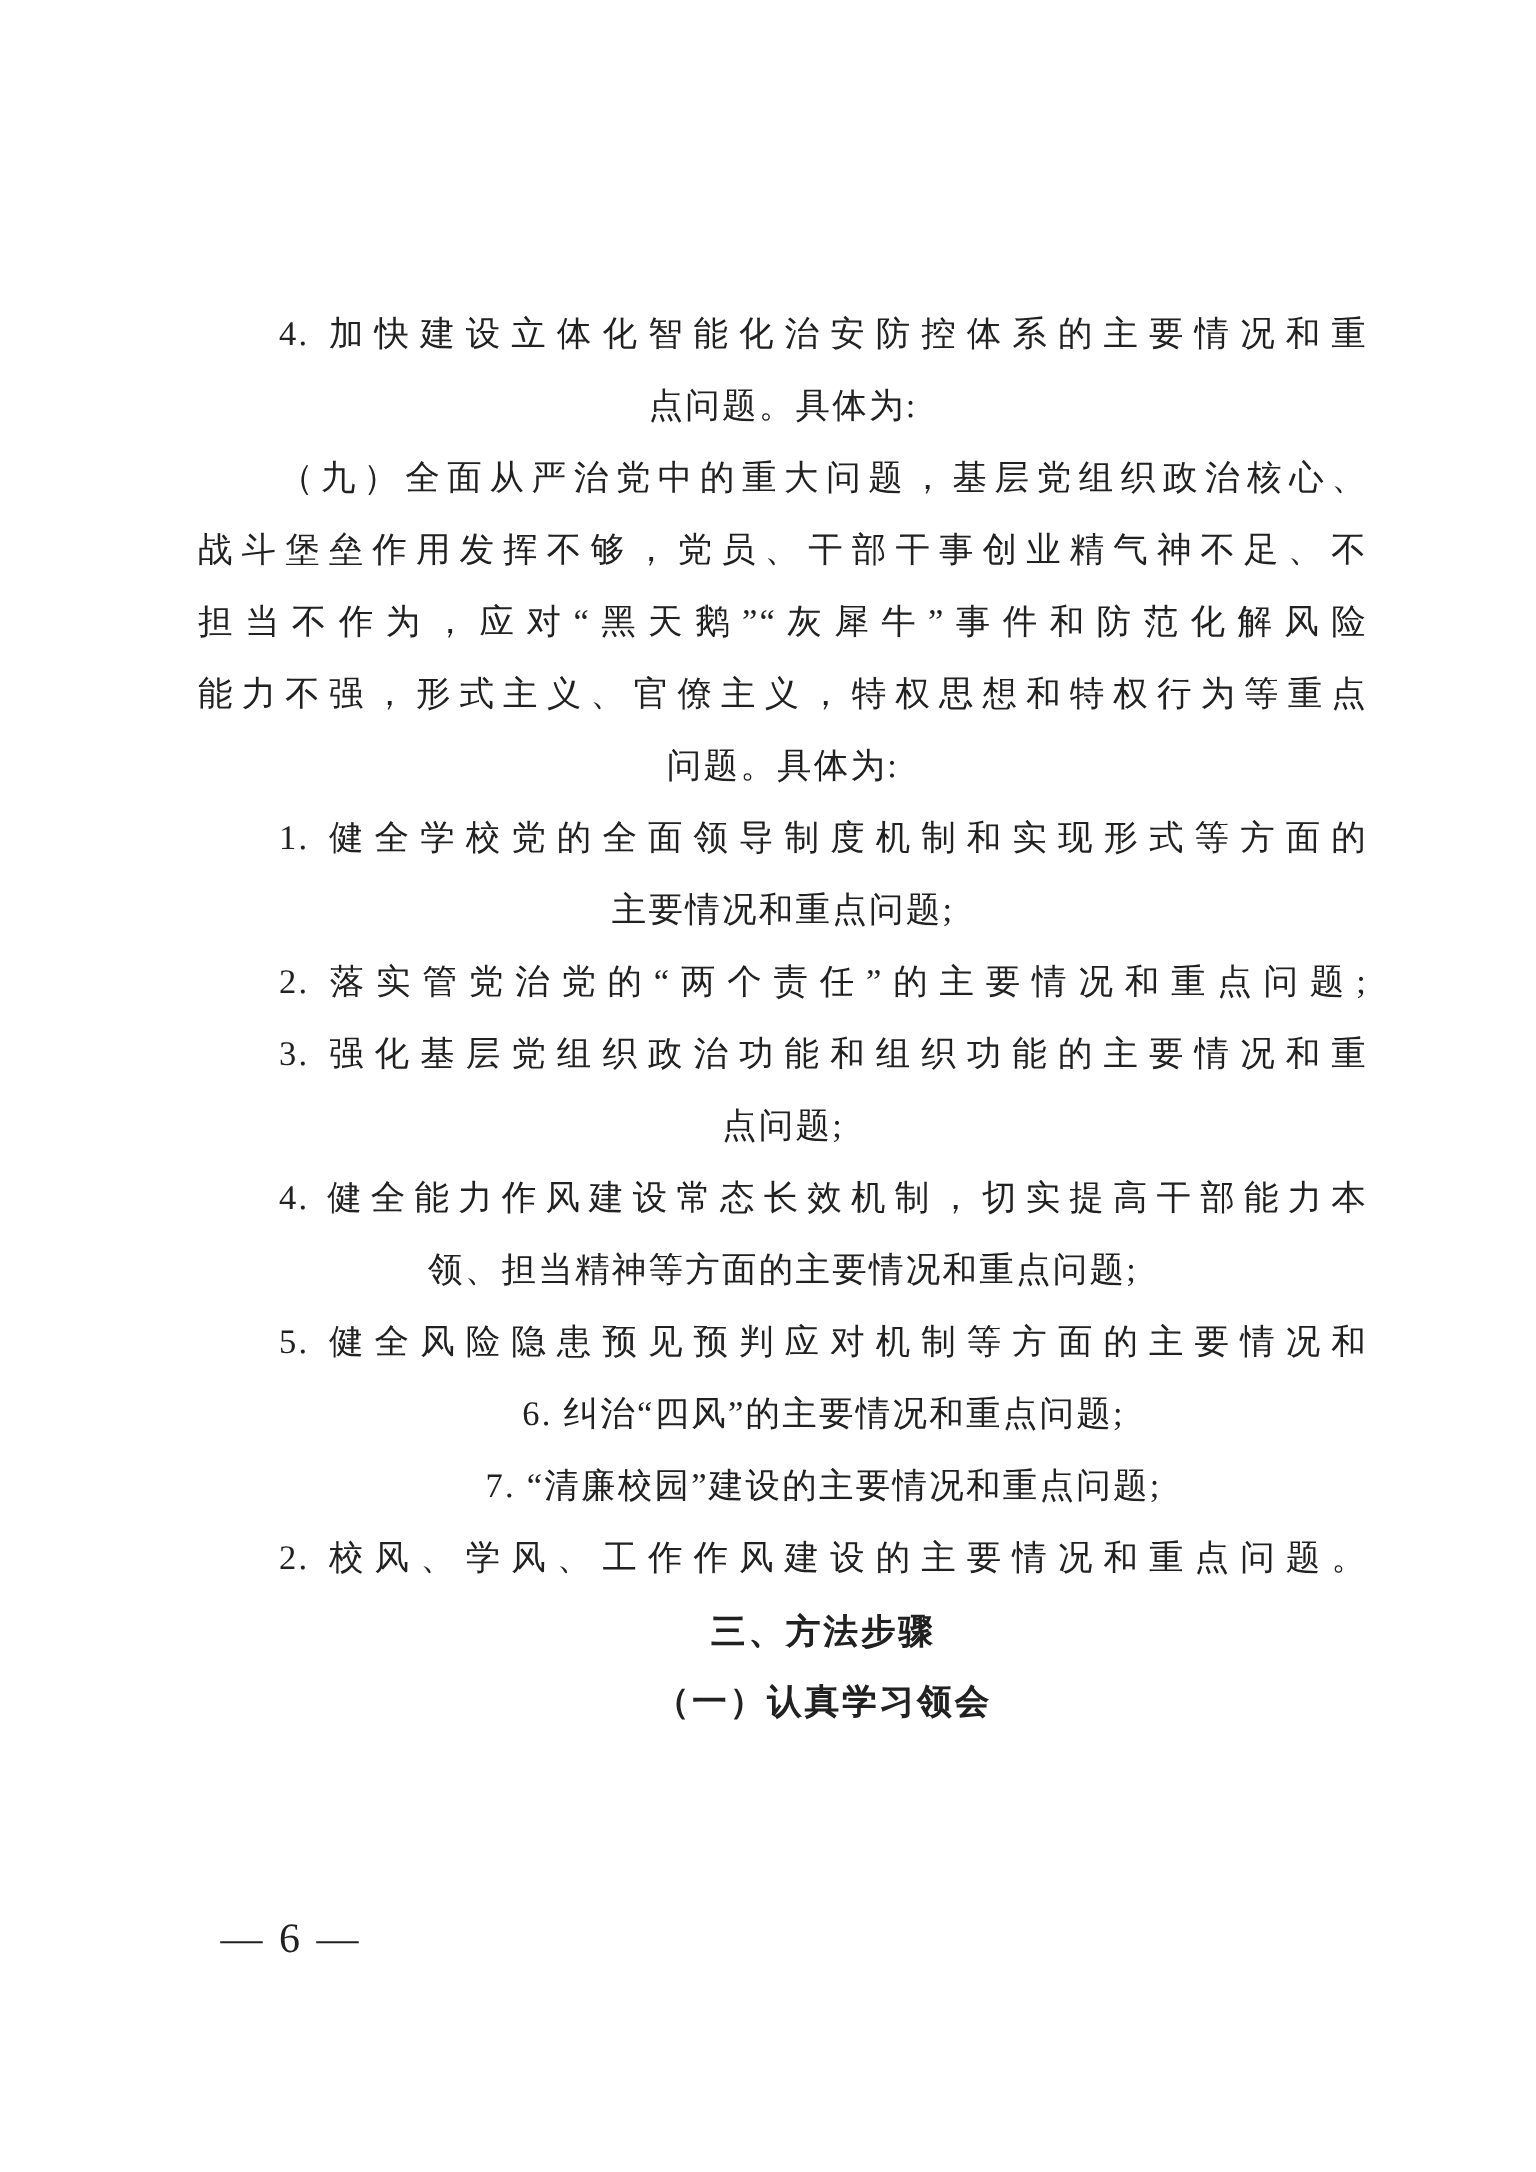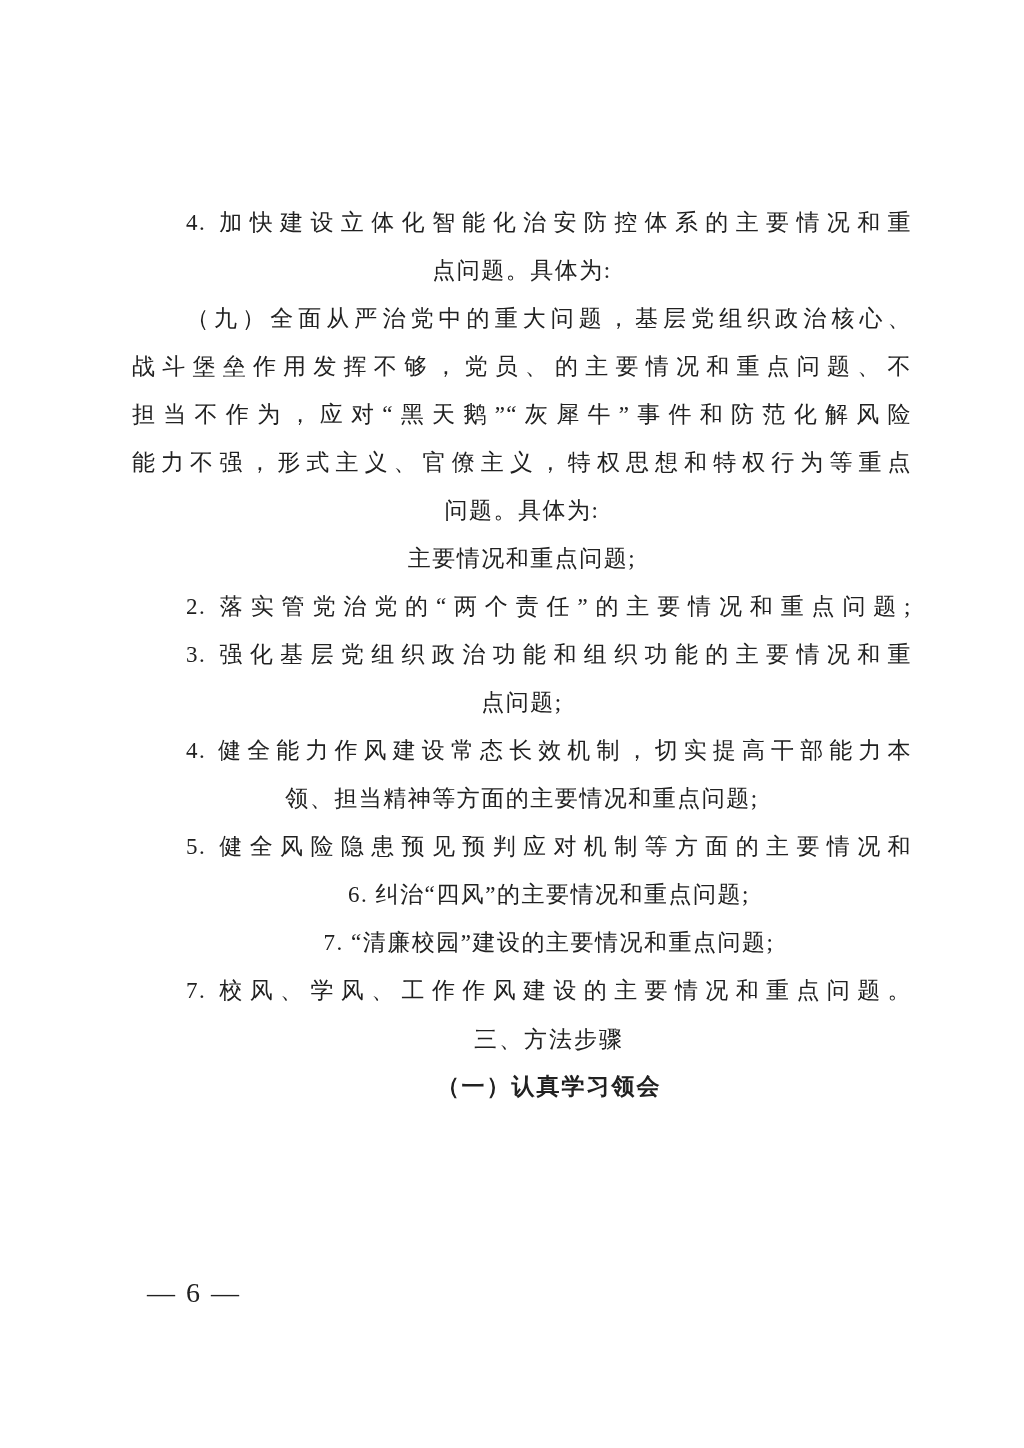--- a/index.html
+++ b/index.html
@@ -35,21 +35,21 @@
   .indent {
     text-indent: 54px;
   }
   .fill {
     text-align: justify;
     text-align-last: justify;
     -moz-text-align-last: justify;
   }
   .hei {
     font-family: "Liberation Sans", "DejaVu Sans", sans-serif;
-    font-weight: 400;
+    font-weight: 700;
     letter-spacing: 2px;
   }
   .kai {
     font-weight: 700;
     letter-spacing: 2px;
   }
   .pagenum {
     position: absolute;
     left: 147px;
     top: 1277px;
@@ -60,31 +60,32 @@
   }
 </style>
 </head>
 <body>
 
 <div class="page">
   <div class="textblock">
     <div class="ln indent fill">4. 加快建设立体化智能化治安防控体系的主要情况和重</div>
     <div class="ln">点问题。具体为:</div>
     <div class="ln indent fill">（九）全面从严治党中的重大问题，基层党组织政治核心、</div>
-    <div class="ln fill">战斗堡垒作用发挥不够，党员、的主要情况和重点问题、不</div>
+    <div class="ln fill">战斗堡垒作用发挥不够，党员、干部干事创业精气神不足、不</div>
     <div class="ln fill">担当不作为，应对“黑天鹅”“灰犀牛”事件和防范化解风险</div>
     <div class="ln fill">能力不强，形式主义、官僚主义，特权思想和特权行为等重点</div>
     <div class="ln">问题。具体为:</div>
+    <div class="ln indent fill">1. 健全学校党的全面领导制度机制和实现形式等方面的</div>
     <div class="ln">主要情况和重点问题;</div>
     <div class="ln indent fill">2. 落实管党治党的“两个责任”的主要情况和重点问题;</div>
     <div class="ln indent fill">3. 强化基层党组织政治功能和组织功能的主要情况和重</div>
     <div class="ln">点问题;</div>
     <div class="ln indent fill">4. 健全能力作风建设常态长效机制，切实提高干部能力本</div>
     <div class="ln">领、担当精神等方面的主要情况和重点问题;</div>
     <div class="ln indent fill">5. 健全风险隐患预见预判应对机制等方面的主要情况和</div>
     <div class="ln indent">6. 纠治“四风”的主要情况和重点问题;</div>
     <div class="ln indent">7. “清廉校园”建设的主要情况和重点问题;</div>
-    <div class="ln indent fill">7. 校风、学风、工作作风建设的主要情况和重点问题。</div>
+    <div class="ln indent fill">2. 校风、学风、工作作风建设的主要情况和重点问题。</div>
     <div class="ln indent hei">三、方法步骤</div>
     <div class="ln indent kai">（一）认真学习领会</div>
   </div>
   <div class="pagenum">— 6 —</div>
 </div>
 
 </body></html>

